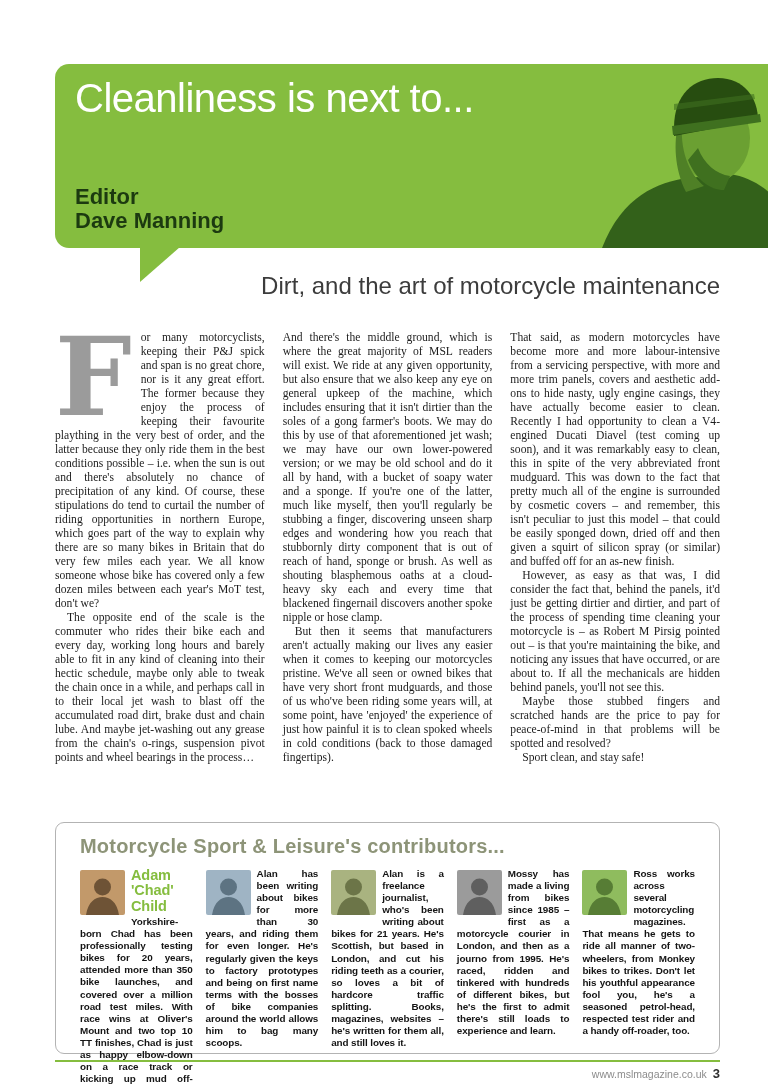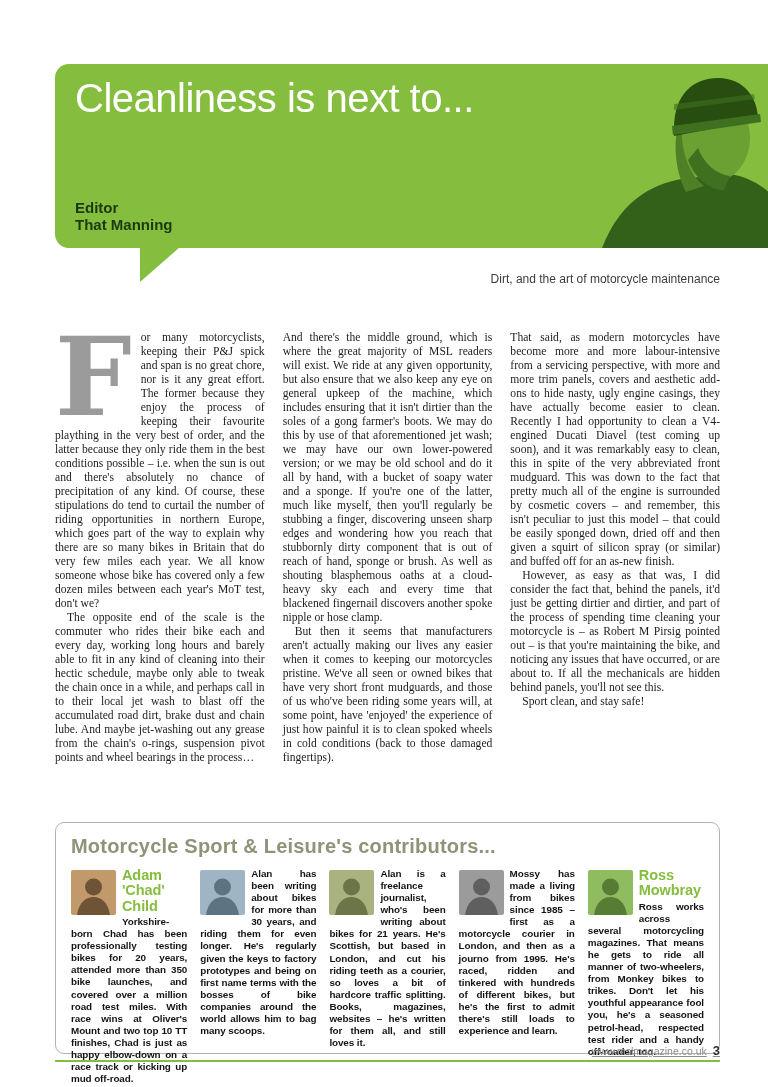--- a/index.html
+++ b/index.html
@@ -3,63 +3,63 @@
 <meta charset="utf-8">
 <style>
   html,body{margin:0;padding:0;background:#fff;}
   .page{position:relative;width:768px;height:1087px;background:#fff;overflow:hidden;font-family:"Liberation Sans",sans-serif;}
 
   
   .banner{position:absolute;left:55px;top:64px;width:747px;height:184px;
           background:var(--brand-green,#85bd3f);border-radius:14px;overflow:hidden;}
   .banner h1{position:absolute;left:20px;top:12px;margin:0;font-size:40px;font-weight:400;
              color:#fff;letter-spacing:-0.5px;z-index:2;}
-  .editor{position:absolute;left:20px;bottom:14px;font-size:15px;font-weight:700;
+  .editor{position:absolute;left:20px;bottom:14px;font-size:22px;font-weight:700;
           color:var(--editor-text,#1c3a10);line-height:1.12;z-index:2;}
   .portrait{position:absolute;right:0;top:0;width:240px;height:184px;z-index:1;}
   .tail{position:absolute;left:140px;top:247px;width:40px;height:35px;
         background:var(--brand-green,#85bd3f);clip-path:polygon(0 0,100% 0,0 100%);}
-  .subtitle{position:absolute;right:48px;top:272px;font-size:12px;color:#3c3c3c;}
+  .subtitle{position:absolute;right:48px;top:272px;font-size:24px;color:#3c3c3c;}
 
   
   .article{position:absolute;left:55px;top:331px;width:665px;height:480px;overflow:hidden;
            display:flex;gap:18px;font-family:"Liberation Serif",serif;
            font-size:11.6px;line-height:1.21;color:var(--body-text,#1c1c1c);text-align:justify;}
   .col{flex:1;}
   .col p{margin:0;}
   .col p + p{text-indent:12px;}
   .dropcap{float:left;font-size:108px;line-height:84px;font-weight:700;
            color:var(--dropcap,#9b9b9b);margin:4px 9px 0 0;font-family:"DejaVu Serif",serif;}
 
   
   .contrib{position:absolute;left:55px;top:822px;width:665px;height:232px;box-sizing:border-box;
-           background:#fff;border:1px solid var(--border-gray,#b3b3b3);border-radius:9px;padding:12px 15px;}
+           background:#fff;border:1px solid var(--border-gray,#b3b3b3);border-radius:9px;padding:12px 24px;}
   .contrib h2{margin:0 0 10px;font-size:20px;font-weight:700;color:var(--contrib-heading,#8d9478);letter-spacing:.2px;}
   .cards{display:flex;gap:13px;}
   .card{flex:1;font-size:9.9px;line-height:1.22;color:#141414;font-weight:700;text-align:justify;letter-spacing:-0.1px;}
   .card .photo{float:left;width:45px;height:45px;margin:2px 6px 2px 0;border-radius:2px;overflow:hidden;}
   .card .photo svg{display:block;}
   .card h3{margin:0 0 2px;font-size:14.5px;line-height:1.06;color:var(--brand-green,#85bd3f);font-weight:700;text-align:left;}
   .card p{margin:0;}
 
   
   .footrule{position:absolute;left:55px;top:1060px;width:665px;height:2px;background:var(--brand-green,#85bd3f);}
-  .footer{position:absolute;right:48px;top:1043px;font-size:10.5px;color:var(--footer-gray,#8c8c8c);text-decoration:underline;}
+  .footer{position:absolute;right:48px;top:1066px;font-size:10.5px;color:var(--footer-gray,#8c8c8c);}
   .footer .pn{font-size:13px;font-weight:700;color:#2e2e2e;margin-left:6px;}
 </style>
 </head>
 <body>
 
 <div class="page">
 
   <div class="banner">
     <h1>Cleanliness is next to...</h1>
     <div class="editor">
       <div>Editor</div>
-      <div>That Manning</div>
+      <div>Dave Manning</div>
     </div>
     <div class="portrait">
       <svg width="240" height="184" viewBox="0 0 240 184" aria-hidden="true">
         <path d="M40,184 C60,132 96,118 126,114 L168,110 C205,116 228,145 240,184 Z" fill="#33611a"></path>
         <ellipse cx="152" cy="74" rx="36" ry="44" fill="#6ba032"></ellipse>
         <path d="M120,60 C118,92 130,112 142,122 L124,128 C112,104 112,78 116,60 Z" fill="#4f8026"></path>
         <path d="M126,96 C134,116 148,126 162,126 L168,112 C154,110 142,100 136,84 Z" fill="#3f701f"></path>
         <path d="M112,64 C112,30 132,14 156,14 C182,14 196,34 196,56 L112,72 Z" fill="#274d10"></path>
         <path d="M110,62 L198,50 L199,58 L111,71 Z" fill="#3f701f"></path>
         <path d="M112,40 L192,30 L193,35 L112,46 Z" fill="#3f701f" opacity="0.6"></path>
@@ -75,20 +75,21 @@
       <p><span class="dropcap">F</span><span>or many motorcyclists, keeping their P&amp;J spick and span is no great chore, nor is it any great effort. The former because they enjoy the process of keeping their favourite plaything in the very best of order, and the latter because they only ride them in the best conditions possible – i.e. when the sun is out and there's absolutely no chance of precipitation of any kind. Of course, these stipulations do tend to curtail the number of riding opportunities in northern Europe, which goes part of the way to explain why there are so many bikes in Britain that do very few miles each year. We all know someone whose bike has covered only a few dozen miles between each year's MoT test, don't we?</span></p>
       <p>The opposite end of the scale is the commuter who rides their bike each and every day, working long hours and barely able to fit in any kind of cleaning into their hectic schedule, maybe only able to tweak the chain once in a while, and perhaps call in to their local jet wash to blast off the accumulated road dirt, brake dust and chain lube. And maybe jet-washing out any grease from the chain's o-rings, suspension pivot points and wheel bearings in the process…</p>
     </div>
     <div class="col">
       <p>And there's the middle ground, which is where the great majority of MSL readers will exist. We ride at any given opportunity, but also ensure that we also keep any eye on general upkeep of the machine, which includes ensuring that it isn't dirtier than the soles of a gong farmer's boots. We may do this by use of that aforementioned jet wash; we may have our own lower-powered version; or we may be old school and do it all by hand, with a bucket of soapy water and a sponge. If you're one of the latter, much like myself, then you'll regularly be stubbing a finger, discovering unseen sharp edges and wondering how you reach that stubbornly dirty component that is out of reach of hand, sponge or brush. As well as shouting blasphemous oaths at a cloud-heavy sky each and every time that blackened fingernail discovers another spoke nipple or hose clamp.</p>
       <p>But then it seems that manufacturers aren't actually making our lives any easier when it comes to keeping our motorcycles pristine. We've all seen or owned bikes that have very short front mudguards, and those of us who've been riding some years will, at some point, have 'enjoyed' the experience of just how painful it is to clean spoked wheels in cold conditions (back to those damaged fingertips).</p>
     </div>
     <div class="col">
       <p>That said, as modern motorcycles have become more and more labour-intensive from a servicing perspective, with more and more trim panels, covers and aesthetic add-ons to hide nasty, ugly engine casings, they have actually become easier to clean. Recently I had opportunity to clean a V4-engined Ducati Diavel (test coming up soon), and it was remarkably easy to clean, this in spite of the very abbreviated front mudguard. This was down to the fact that pretty much all of the engine is surrounded by cosmetic covers – and remember, this isn't peculiar to just this model – that could be easily sponged down, dried off and then given a squirt of silicon spray (or similar) and buffed off for an as-new finish.</p>
       <p>However, as easy as that was, I did consider the fact that, behind the panels, it'd just be getting dirtier and dirtier, and part of the process of spending time cleaning your motorcycle is – as Robert M Pirsig pointed out – is that you're maintaining the bike, and noticing any issues that have occurred, or are about to. If all the mechanicals are hidden behind panels, you'll not see this.</p>
+      <p>Maybe those stubbed fingers and scratched hands are the price to pay for peace-of-mind in that problems will be spotted and resolved?</p>
       <p>Sport clean, and stay safe!</p>
     </div>
   </div>
 
   <div class="contrib">
     <h2>Motorcycle Sport &amp; Leisure's contributors...</h2>
     <div class="cards">
 
       <div class="card">
         <span class="photo">
@@ -136,21 +137,20 @@
       </div>
 
       <div class="card">
         <span class="photo">
           <svg width="45" height="45" viewBox="0 0 45 45" aria-hidden="true">
               <rect width="45" height="45" fill="#8fbc5e"></rect>
               <circle cx="22.5" cy="17" r="8.5" fill="#577d35"></circle>
               <path d="M6,45 C8,32 15,27 22.5,27 C30,27 37,32 39,45 Z" fill="#577d35"></path>
             </svg>
         </span>
-        <h3>Ross Mowbray</h3>
         <p>Ross works across several motorcycling magazines. That means he gets to ride all manner of two-wheelers, from Monkey bikes to trikes. Don't let his youthful appearance fool you, he's a seasoned petrol-head, respected test rider and a handy off-roader, too.</p>
       </div>
 
     </div>
   </div>
 
   <div class="footrule"></div>
   <div class="footer">
     <span>www.mslmagazine.co.uk</span><span class="pn">3</span>
   </div>

